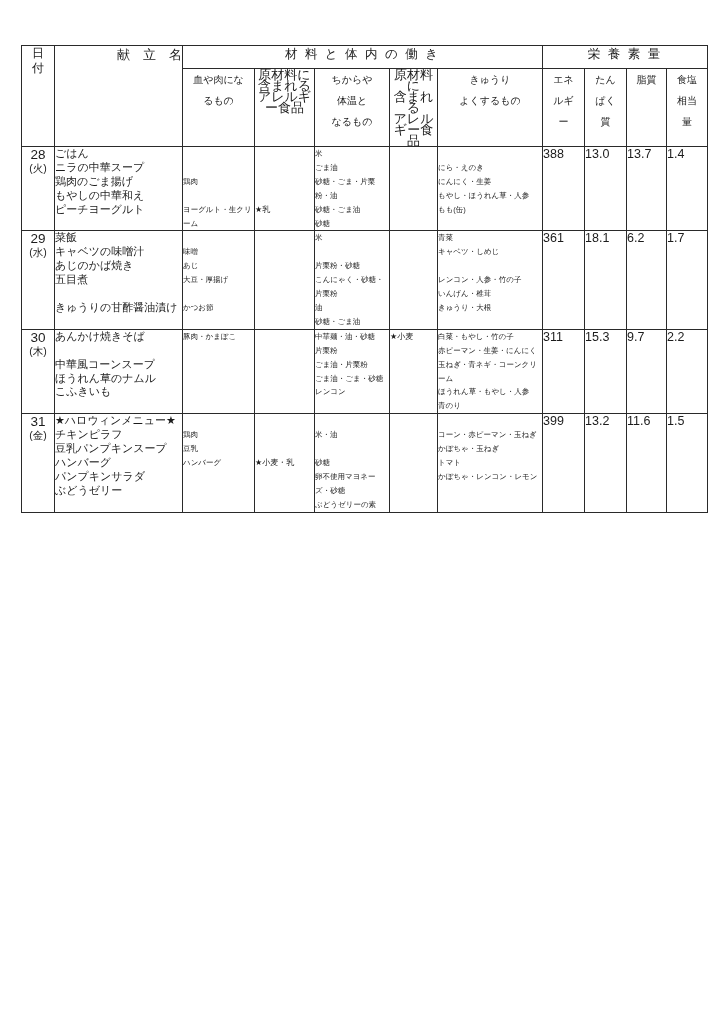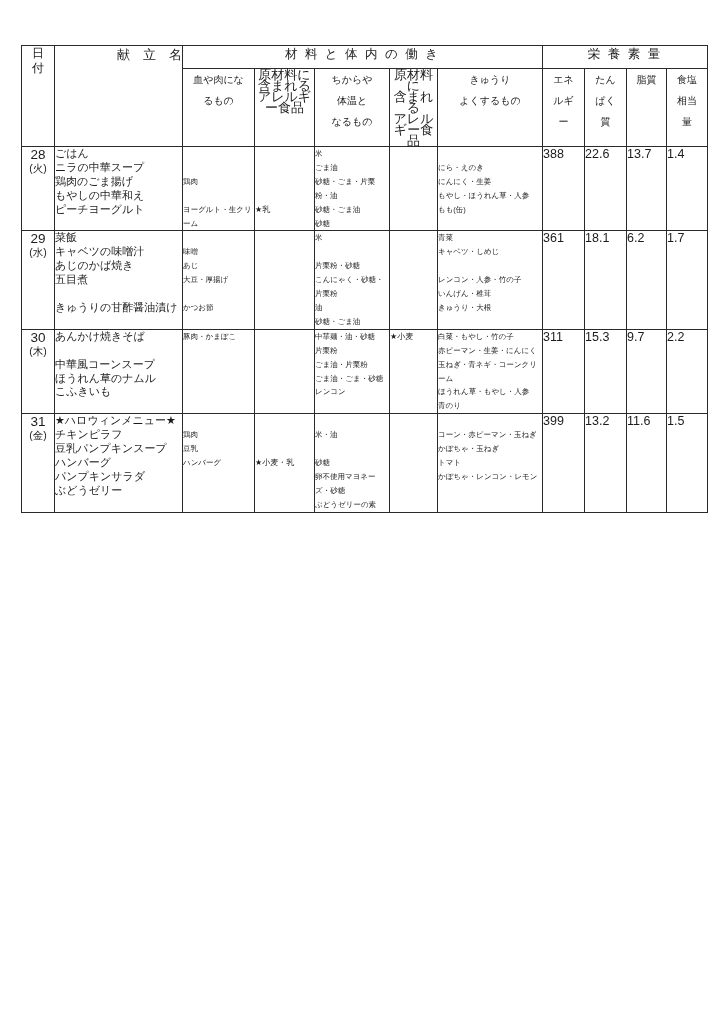--- a/index.html
+++ b/index.html
@@ -115,21 +115,21 @@
 砂糖・ごま・片栗粉・油
 砂糖・ごま油
 砂糖</td>
       <td class="c-ing c-allergy"></td>
       <td class="c-ing">
 にら・えのき
 にんにく・生姜
 もやし・ほうれん草・人参
 もも(缶)</td>
       <td class="c-num">388</td>
-      <td class="c-num">22.6</td>
+      <td class="c-num">13.0</td>
       <td class="c-num">13.7</td>
       <td class="c-num">1.4</td>
     </tr>
 
     <tr style="height:87px">
       <td class="c-date">
         <div class="day">29</div>
         <div class="wday">(水)</div>
       </td>
       <td class="c-menu">菜飯

